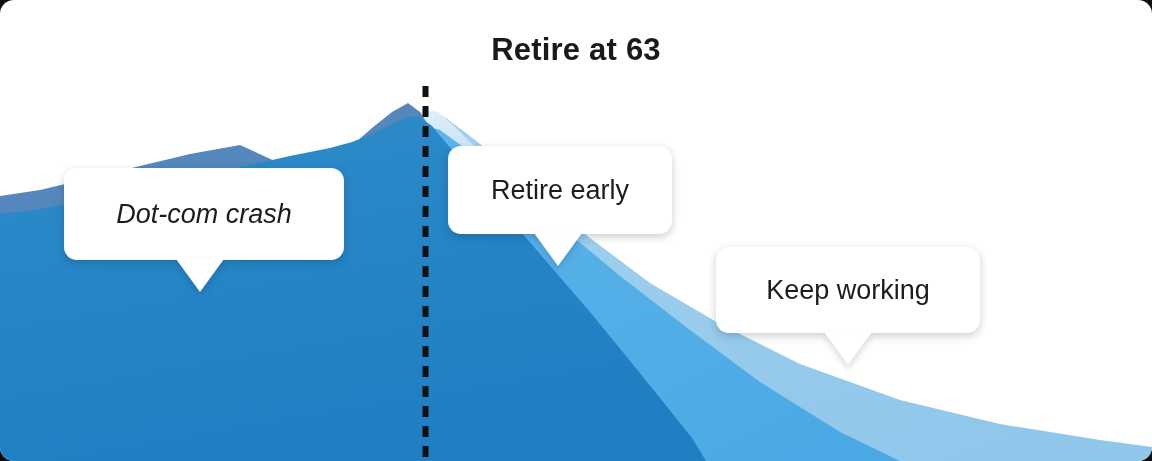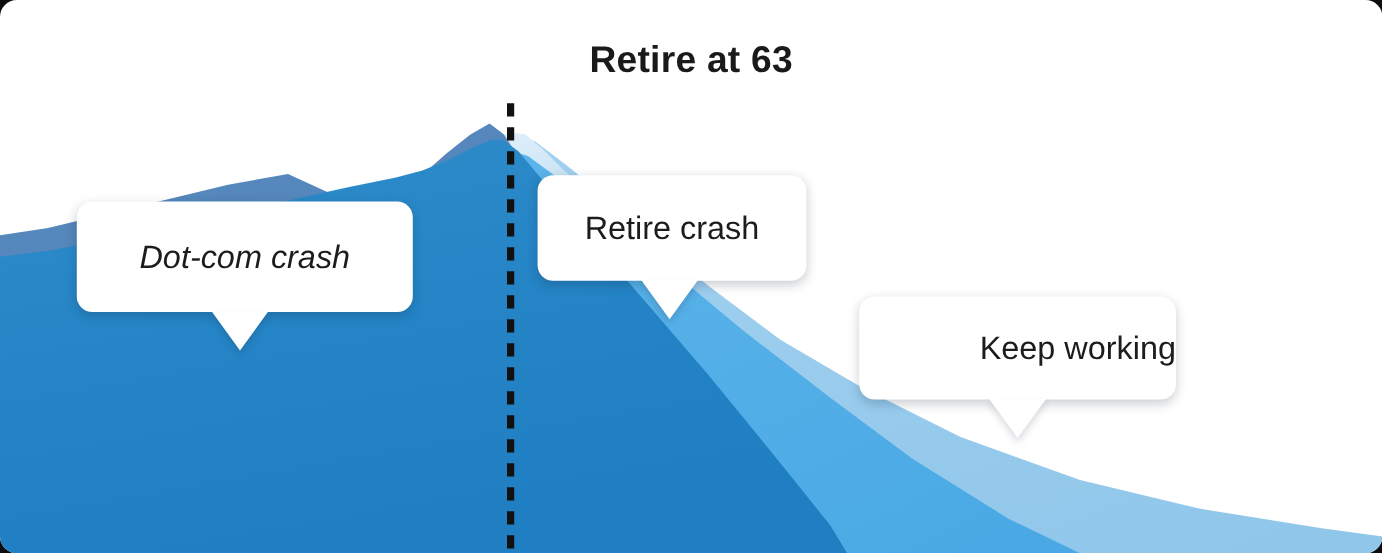--- a/index.html
+++ b/index.html
@@ -95,21 +95,20 @@
     width: 224px;
     height: 88px;
   }
   #callout-retire-early .callout-tail { left: 86px; }
 
   #callout-keep-working {
     left: 716px;
     top: 247px;
     width: 264px;
     height: 86px;
-    justify-content: flex-end;
   }
   #callout-keep-working .callout-tail { left: 108px; }
 </style>
 </head>
 <body>
 
 <div id="chart-card">
 
   <svg id="plot-svg" viewBox="0 0 1152 461" preserveAspectRatio="none">
     <defs>
@@ -173,21 +172,21 @@
   <div id="marker-title">
     <span class="title-inner">Retire at 63</span>
   </div>
 
   <div class="callout" id="callout-dotcom">
     <span class="callout-label">Dot-com crash</span>
     <span class="callout-tail"></span>
   </div>
 
   <div class="callout" id="callout-retire-early">
-    <span class="callout-label">Retire crash</span>
+    <span class="callout-label">Retire early</span>
     <span class="callout-tail"></span>
   </div>
 
   <div class="callout" id="callout-keep-working">
     <span class="callout-label">Keep working</span>
     <span class="callout-tail"></span>
   </div>
 
 </div>
 

